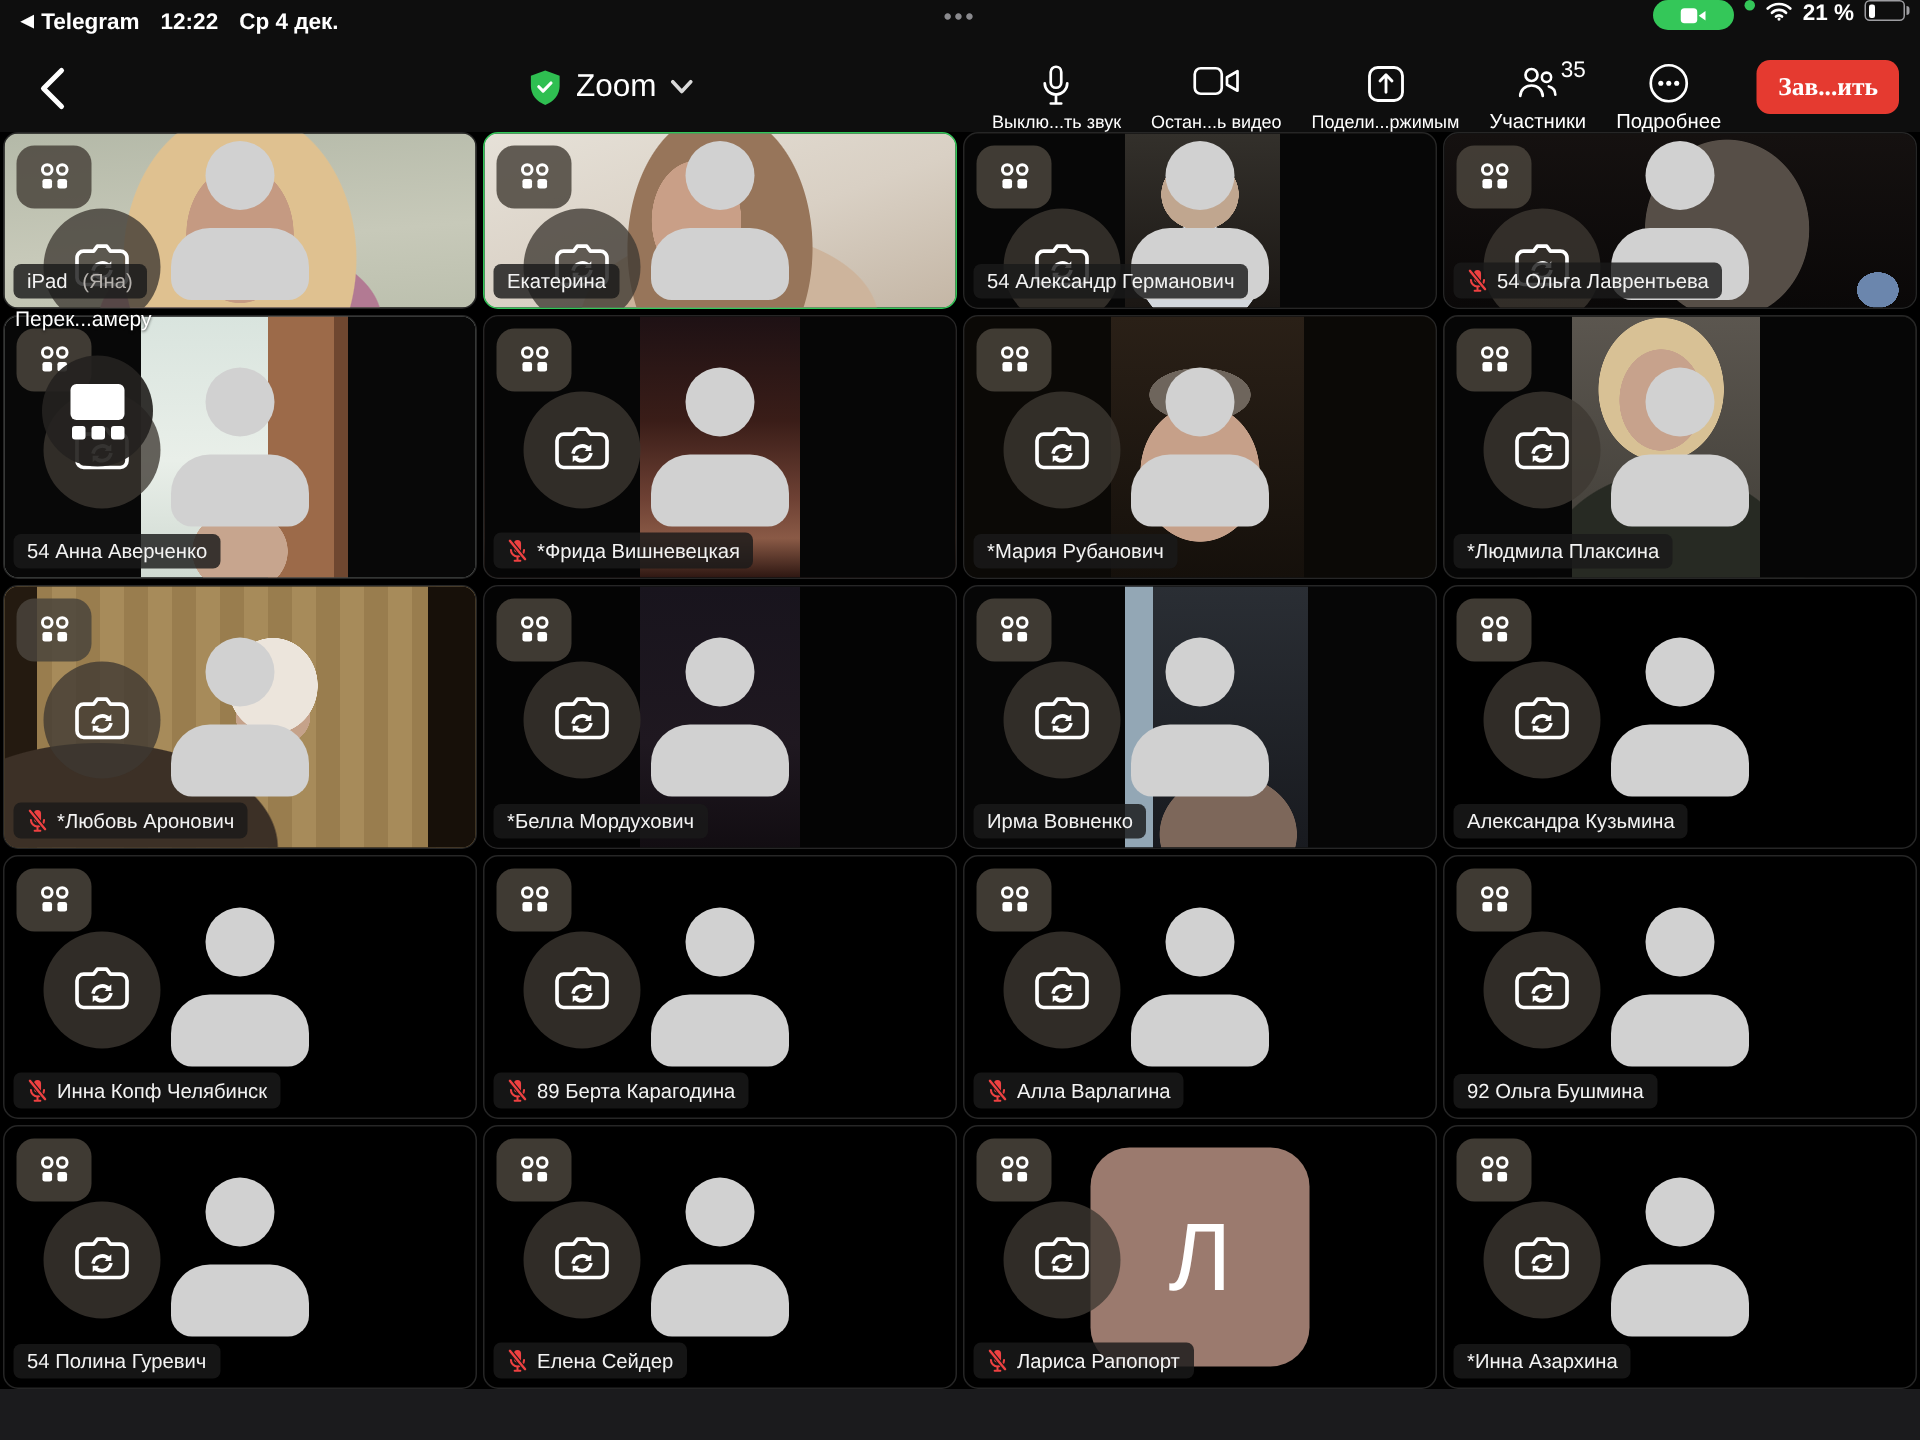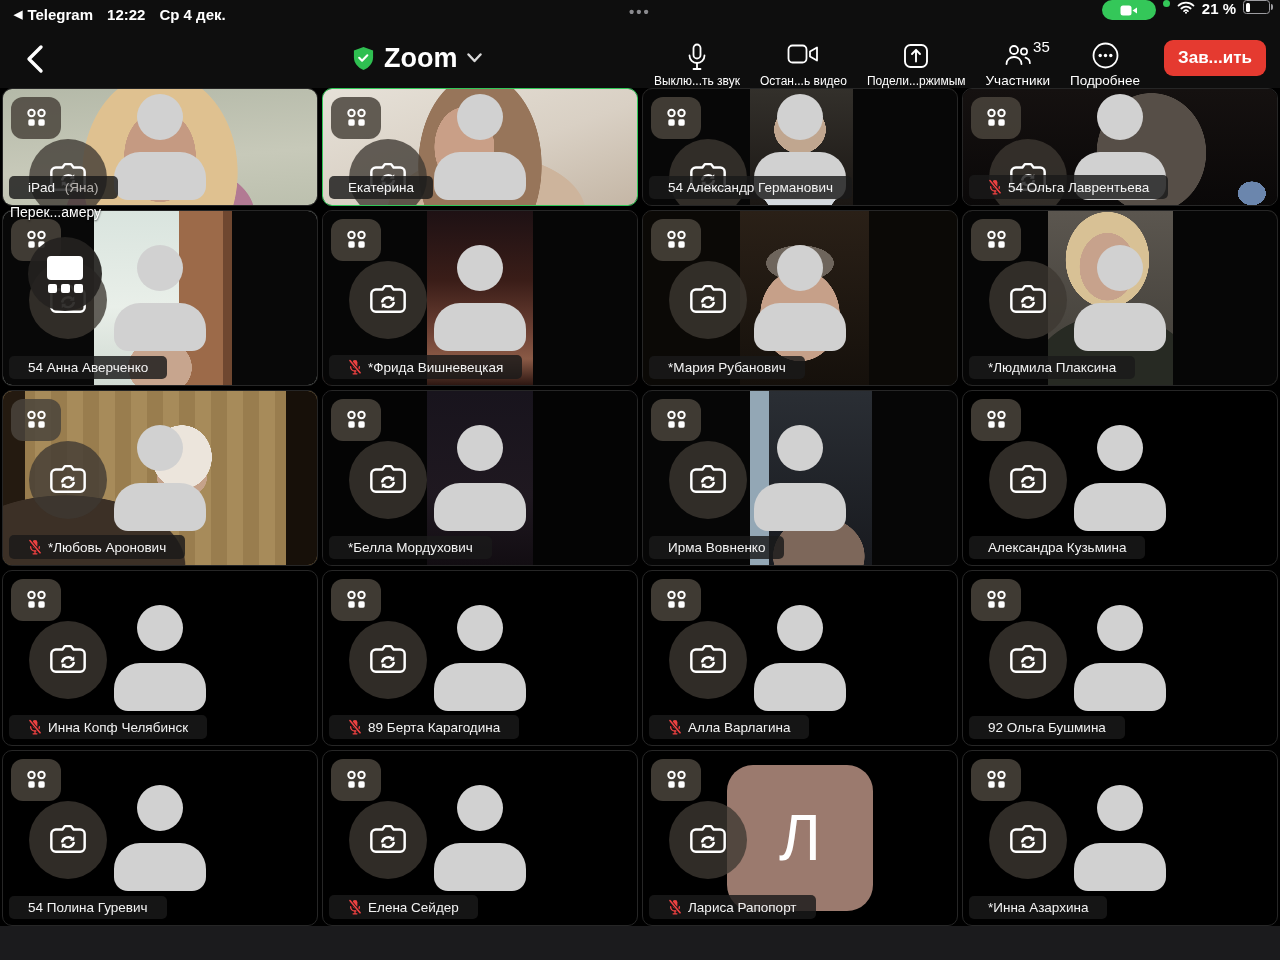--- a/index.html
+++ b/index.html
@@ -20,30 +20,30 @@
   .green-dot{width:7px;height:7px;border-radius:50%;background:#34c759;}
   .batt{position:relative;width:25px;height:12px;border:1px solid #9d9da1;border-radius:3.5px;}
   .batt-fill{position:absolute;left:1.5px;top:1.5px;bottom:1.5px;width:4px;border-radius:1.5px;background:#fff;}
   .batt-nub{position:absolute;right:-4px;top:3px;width:2.5px;height:6px;border-radius:0 2px 2px 0;background:#9d9da1;}
 
   
   .toolbar{position:absolute;top:28px;left:0;right:0;height:60px;background:#0e0e0e;}
   .back-btn{position:absolute;left:18px;top:14px;width:34px;height:34px;display:flex;
             align-items:center;justify-content:center;}
   .title-group{position:absolute;left:352px;top:0;height:60px;display:flex;align-items:center;gap:9px;}
-  .title-text{font-size:27px;font-weight:700;}
+  .title-text{font-size:21px;font-weight:400;}
   .tb-right{position:absolute;right:14px;top:0;height:60px;display:flex;align-items:flex-end;gap:20px;padding-bottom:5px;}
   .tb-btn{display:flex;flex-direction:column;align-items:center;gap:3px;}
   .tb-icn{height:28px;display:flex;align-items:flex-start;justify-content:center;position:relative;}
   .tb-lbl{font-size:12px;color:#fff;white-space:nowrap;}
   .tb-lbl.big{font-size:13.5px;}
   .badge{position:absolute;top:-4px;right:-18px;font-size:15px;color:#fff;font-weight:400;}
   .end-btn{align-self:center;margin-left:4px;background:#e53a30;color:#fff;border:none;
            border-radius:9px;padding:8px 14px;font-size:17px;font-weight:700;
-           font-family:Liberation Sans, sans-serif;}
+           font-family:Liberation Serif, serif;}
 
   
   .grid{position:absolute;top:88px;left:0;right:0;bottom:34px;display:grid;
         grid-template-columns:repeat(4,1fr);grid-template-rows:118px repeat(4,1fr);
         gap:4px;padding:0 2px;}
   .tile{position:relative;background:#000;border:1px solid #262626;border-radius:10px;overflow:hidden;}
   .tile.active{border-color:#31c758;box-shadow:inset 0 0 0 2px #31c758;}
   .video{position:absolute;inset:0;}
 
   
@@ -107,21 +107,21 @@
   .sil-head{width:46px;height:46px;border-radius:50%;background:#d1d1d1;}
   .sil-body{width:92px;height:48px;background:#d1d1d1;border-radius:26px 26px 14px 14px;}
 
   
   .initial{position:absolute;left:50%;top:50%;transform:translate(-50%,-50%);
            width:146px;height:146px;border-radius:26px;display:flex;align-items:center;
            justify-content:center;font-size:64px;font-weight:400;color:#fff;}
 
   
   .name-pill{position:absolute;left:6px;bottom:6px;z-index:3;display:flex;align-items:center;gap:6px;
-             background:rgba(26,26,26,0.82);border-radius:5px;padding:4px 19px;font-size:13.5px;
+             background:rgba(26,26,26,0.82);border-radius:5px;padding:4px 9px;font-size:13.5px;
              color:#f3f3f3;max-width:calc(100% - 16px);white-space:nowrap;}
   .name-pill .sfx{color:#b5b1ad;}
 
   
   .gallery-btn{position:absolute;top:8px;left:8px;z-index:2;width:50px;height:42px;border-radius:12px;
                background:rgba(74,68,60,0.85);display:flex;align-items:center;justify-content:center;}
   .flip-btn{position:absolute;top:50px;left:26px;z-index:2;width:78px;height:78px;border-radius:50%;
             background:rgba(62,56,50,0.78);display:flex;align-items:center;justify-content:center;}
 
   

